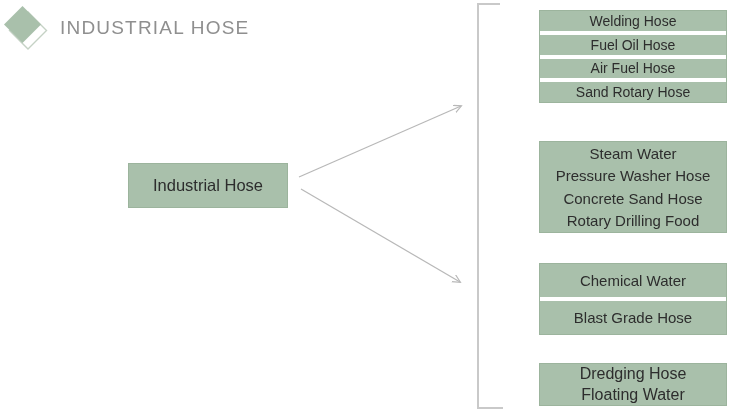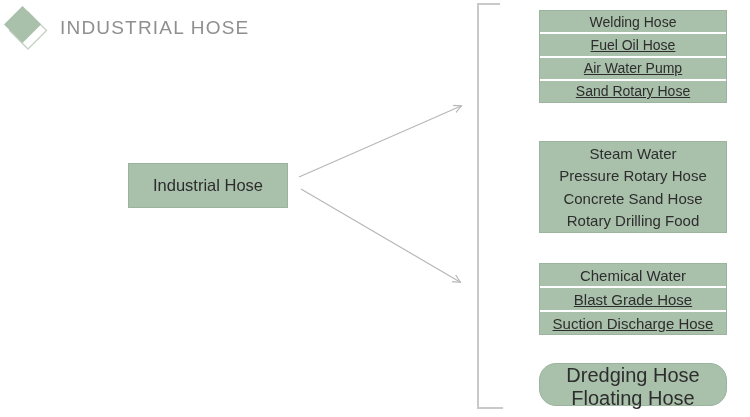--- a/index.html
+++ b/index.html
@@ -68,25 +68,25 @@
     flex-direction: column;
     color: #2d2d2d;
   }
   .group-box .row {
     flex: 1;
     display: flex;
     align-items: center;
     justify-content: center;
     white-space: nowrap;
   }
-  .group-box .row.sep { border-top: 2px solid #ffffff; text-decoration: underline; }
+  .group-box .row.sep { border-top: 4px solid #ffffff; }
   .g1 { top: 10px;  height: 93px; font-size: 14px; }
   .g2 { top: 141px; height: 92px; font-size: 15px; }
   .g3 { top: 263px; height: 72px; font-size: 15px; }
-  .g4 { top: 363px; height: 43px; font-size: 20px; border-radius: 17px; }
+  .g4 { top: 363px; height: 43px; font-size: 16px; }
 </style>
 </head>
 <body>
 
 <div class="slide">
 
   <div class="logo">
     <svg width="52" height="52" viewBox="0 0 52 52">
       <polygon points="27,10 45.5,28.5 27,47 8.5,28.5" fill="#ffffff" stroke="#c5d2c5" stroke-width="1.4"></polygon>
       <polygon points="21.5,4 40,22.5 21.5,41 3,22.5" fill="#a9c0ab"></polygon>
@@ -106,35 +106,34 @@
     <polyline points="500,4 478,4 478,408 503,408" fill="none" stroke="#c9c9c9" stroke-width="2"></polyline>
   </svg>
 
   <div class="root-box">
     <span>Industrial Hose</span>
   </div>
 
   <div class="group-box g1">
     <div class="row">Welding Hose</div>
     <div class="row sep">Fuel Oil Hose</div>
-    <div class="row sep">Air Water Pump</div>
+    <div class="row sep">Air Fuel Hose</div>
     <div class="row sep">Sand Rotary Hose</div>
   </div>
 
   <div class="group-box g2">
     <div class="row">Steam Water</div>
-    <div class="row">Pressure Rotary Hose</div>
+    <div class="row">Pressure Washer Hose</div>
     <div class="row">Concrete Sand Hose</div>
     <div class="row">Rotary Drilling Food</div>
   </div>
 
   <div class="group-box g3">
     <div class="row">Chemical Water</div>
     <div class="row sep">Blast Grade Hose</div>
-    <div class="row sep">Suction Discharge Hose</div>
   </div>
 
   <div class="group-box g4">
     <div class="row">Dredging Hose</div>
-    <div class="row">Floating Hose</div>
+    <div class="row">Floating Water</div>
   </div>
 
 </div>
 
 </body></html>

